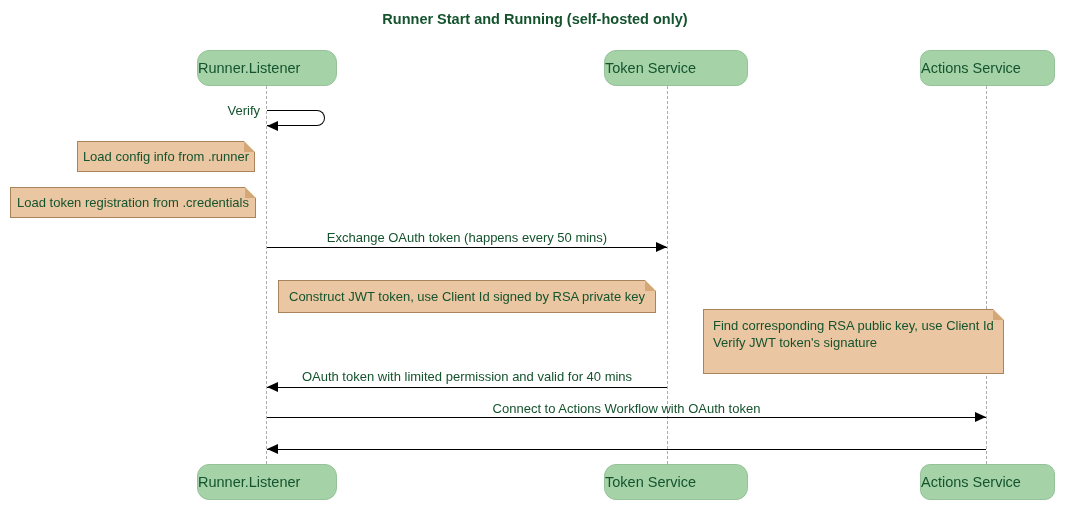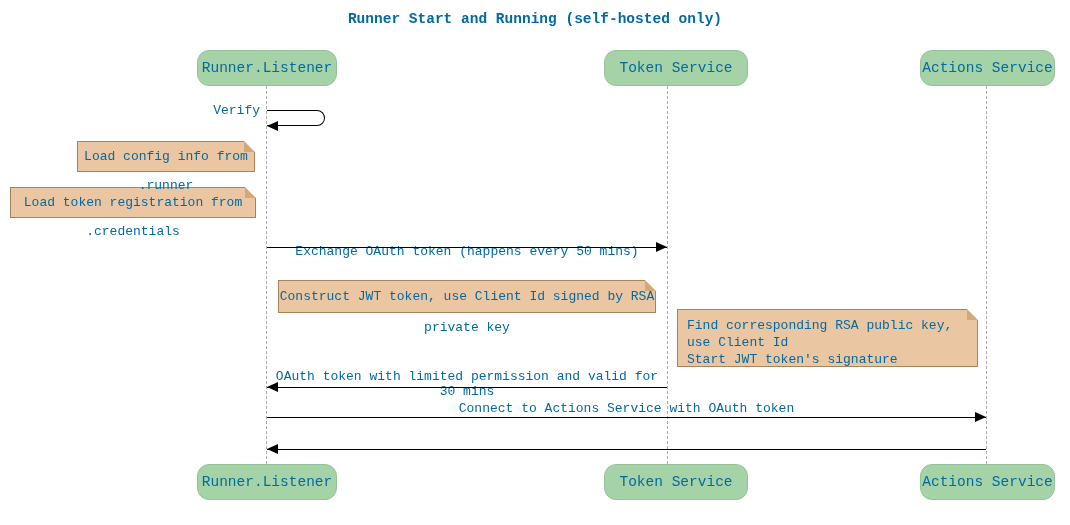--- a/index.html
+++ b/index.html
@@ -11,42 +11,42 @@
     --lifeline: #ababab;
     --arrow: #000000;
     --background: #ffffff;
   }
   * { margin:0; padding:0; box-sizing:border-box; }
   html,body { background:#fff; }
   .diagram {
     position:relative;
     width:1070px; height:525px;
     background:var(--background);
-    font-family:Liberation Mono, monospace;
-    color:#0369a1;
+    font-family:Liberation Sans, sans-serif;
+    color:#14532d;
     overflow:hidden;
   }
   .title {
     position:absolute; left:0; right:0; top:11px;
     text-align:center; font-weight:bold; font-size:14.5px;
   }
   .lifeline {
     position:absolute; top:86px; height:378px; width:0;
     border-left:1px dashed var(--lifeline);
   }
   .ll1 { left:266px; } .ll2 { left:667px; } .ll3 { left:986px; }
   .actor {
-    position:absolute; height:36px; line-height:34px; text-align:center;
+    position:absolute; height:36px; line-height:34px; text-align:left;
     background:var(--actor-fill);
     border:1px solid var(--actor-border);
     border-radius:12px; font-size:14.5px;
   }
   .a1 { left:197px; width:140px; }
   .a2 { left:604px; width:144px; }
-  .a3 { left:920px; width:135px; }
+  .a3 { left:920px; width:135px;border-radius:10px; }
   .top { top:50px; } .bottom { top:464px; }
 
   .self-label {
     position:absolute; left:160px; width:100px; top:103px;
     text-align:right; font-size:13px;
   }
   .self-loop {
     position:absolute; left:267px; top:110px; width:58px; height:16px;
     border:1px solid var(--arrow); border-left:none;
     border-radius:0 9px 9px 0;
@@ -65,26 +65,26 @@
     border:1px solid var(--note-border); font-size:13px;
   }
   .note .fold {
     position:absolute; top:-1px; right:-1px; width:0; height:0;
     border-top:11px solid var(--background);
     border-left:11px solid var(--note-fold);
   }
   .n1 { left:77px;  top:141px; width:178px; height:31px; line-height:29px; text-align:center; }
   .n2 { left:10px;  top:187px; width:246px; height:31px; line-height:29px; text-align:center; }
   .n3 { left:278px; top:280px; width:378px; height:33px; line-height:31px; text-align:center; }
-  .n4 { left:677px; top:309px; width:301px; height:58px; padding:7px 9px; line-height:17px; }
+  .n4 { left:703px; top:309px; width:301px; height:65px; padding:7px 9px; line-height:17px; }
   .n4 .note-line { display:block; }
 
   .msg-label { position:absolute; text-align:center; font-size:13px; }
   .msg-line  { position:absolute; height:0; border-top:1px solid var(--arrow); }
-  .m1-label { left:267px; width:400px; top:244px; }
+  .m1-label { left:267px; width:400px; top:230px; }
   .m1-line  { left:267px; width:400px; top:247px; }
   .m1-arrow { left:656px; top:242px; }
   .m2-label { left:267px; width:400px; top:369px; }
   .m2-line  { left:267px; width:400px; top:387px; }
   .m2-arrow { left:267px; top:382px; }
   .m3-label { left:267px; width:719px; top:401px; }
   .m3-line  { left:267px; width:719px; top:417px; }
   .m3-arrow { left:975px; top:412px; }
   .m4-label { left:267px; width:719px; top:431px; }
   .m4-line  { left:267px; width:719px; top:449px; }
@@ -123,28 +123,28 @@
   <div class="arrowhead arrow-right m1-arrow"></div>
 
   <div class="note n3">
     <span class="fold"></span>
     <span>Construct JWT token, use Client Id signed by RSA private key</span>
   </div>
 
   <div class="note n4">
     <span class="fold"></span>
     <span class="note-line">Find corresponding RSA public key, use Client Id</span>
-    <span class="note-line">Start JWT token's signature</span>
+    <span class="note-line">Verify JWT token's signature</span>
   </div>
 
-  <div class="msg-label m2-label">OAuth token with limited permission and valid for 30 mins</div>
+  <div class="msg-label m2-label">OAuth token with limited permission and valid for 40 mins</div>
   <div class="msg-line m2-line"></div>
   <div class="arrowhead arrow-left m2-arrow"></div>
 
-  <div class="msg-label m3-label">Connect to Actions Service with OAuth token</div>
+  <div class="msg-label m3-label">Connect to Actions Workflow with OAuth token</div>
   <div class="msg-line m3-line"></div>
   <div class="arrowhead arrow-right m3-arrow"></div>
 
   <div class="msg-line m4-line"></div>
   <div class="arrowhead arrow-left m4-arrow"></div>
 
   <div class="actor a1 bottom">Runner.Listener</div>
   <div class="actor a2 bottom">Token Service</div>
   <div class="actor a3 bottom">Actions Service</div>
 

